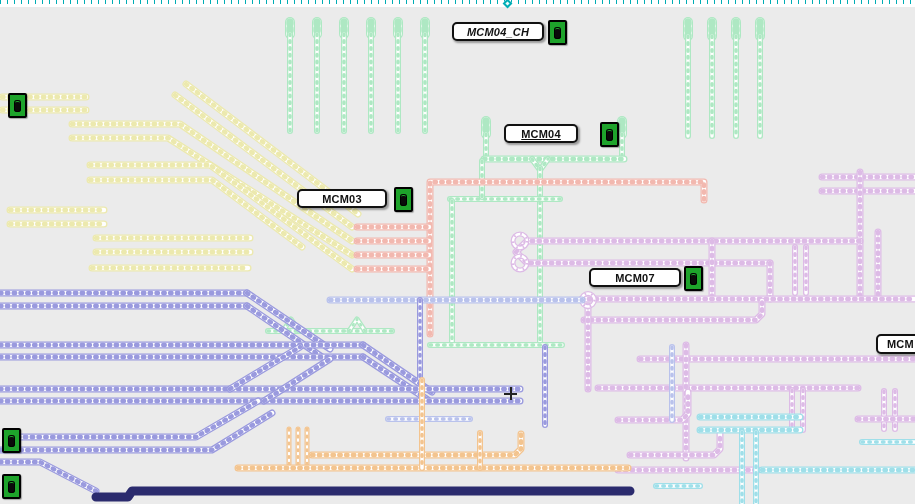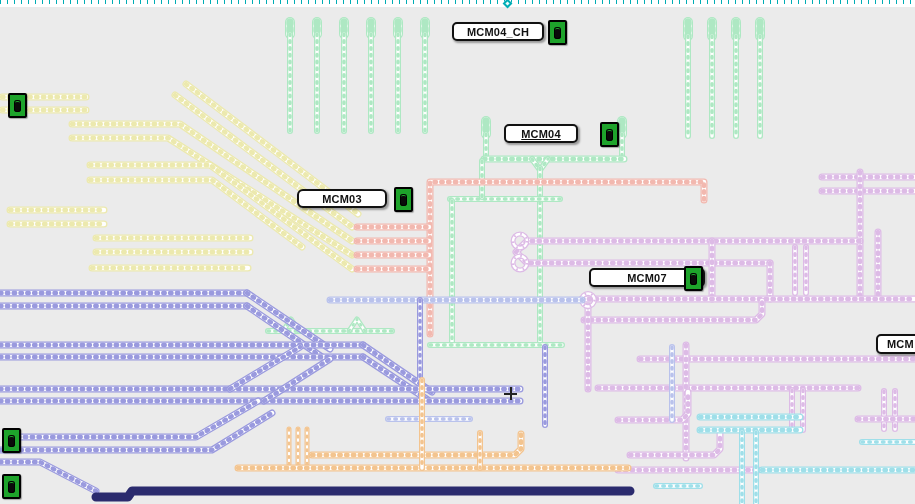--- a/index.html
+++ b/index.html
@@ -376,24 +376,24 @@
       <polyline points="656,486 700,486" fill="none" stroke="#9fdfe9" stroke-width="3.4" stroke-linecap="round" stroke-linejoin="round" stroke-dasharray="1.6 5.2"></polyline>
       <polyline points="862,442 915,442" fill="none" stroke="#9fdfe9" stroke-width="6" stroke-linecap="round" stroke-linejoin="round"></polyline>
       <polyline points="862,442 915,442" fill="none" stroke="#fff" stroke-width="3.4" stroke-linecap="round" stroke-linejoin="round"></polyline>
       <polyline points="862,442 915,442" fill="none" stroke="#9fdfe9" stroke-width="3.4" stroke-linecap="round" stroke-linejoin="round" stroke-dasharray="1.6 5.2"></polyline>
       <polyline points="96,497 128,497 132,491 630,491" fill="none" stroke="#2b2b6e" stroke-width="9" stroke-linecap="round" stroke-linejoin="round"></polyline>
     </svg>
 
   <div class="top-ruler"></div>
   <div class="ruler-diamond" style="position: absolute; left: 504px; top: 0px;"></div>
 
-  <div class="station-label" style="position: absolute; left: 452px; top: 22px; width: 92px; height: 19px;">MCM04_CH</div>
+  <div class="station-label" style="position: absolute; left: 452px; top: 22px; width: 92px; height: 19px; font-style: italic;">MCM04_CH</div>
   <div class="station-label" style="position: absolute; left: 504px; top: 124px; width: 74px; height: 19px; text-decoration: underline;">MCM04</div>
-  <div class="station-label" style="position: absolute; left: 297px; top: 189px; width: 90px; height: 19px; border-radius: 6px;">MCM03</div>
-  <div class="station-label" style="position: absolute; left: 589px; top: 268px; width: 116px; height: 19px;">MCM07</div>
+  <div class="station-label" style="position: absolute; left: 297px; top: 189px; width: 90px; height: 19px;">MCM03</div>
+  <div class="station-label" style="position: absolute; left: 589px; top: 268px; width: 92px; height: 19px;">MCM07</div>
   <div class="station-label clip" style="position: absolute; left: 876px; top: 334px; width: 100px; height: 20px;">MCM</div>
 
   <div>
       <div class="indicator" style="left: 548px; top: 20px;">
         <div class="ind-glyph"></div>
       </div>
       <div class="indicator" style="left: 600px; top: 122px;">
         <div class="ind-glyph"></div>
       </div>
       <div class="indicator" style="left: 394px; top: 187px;">

